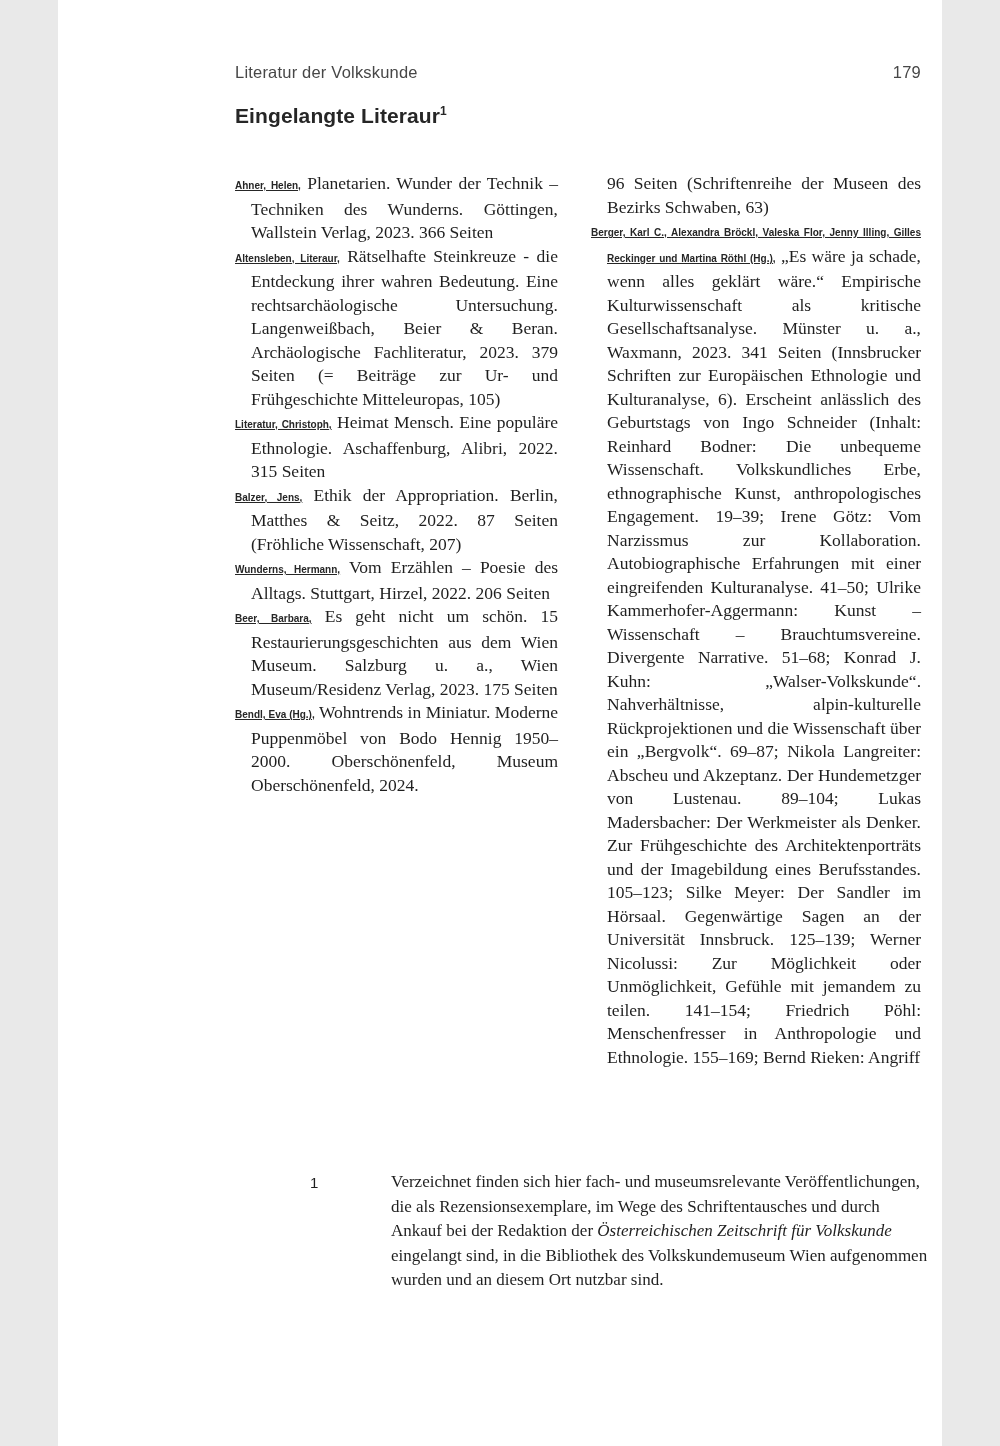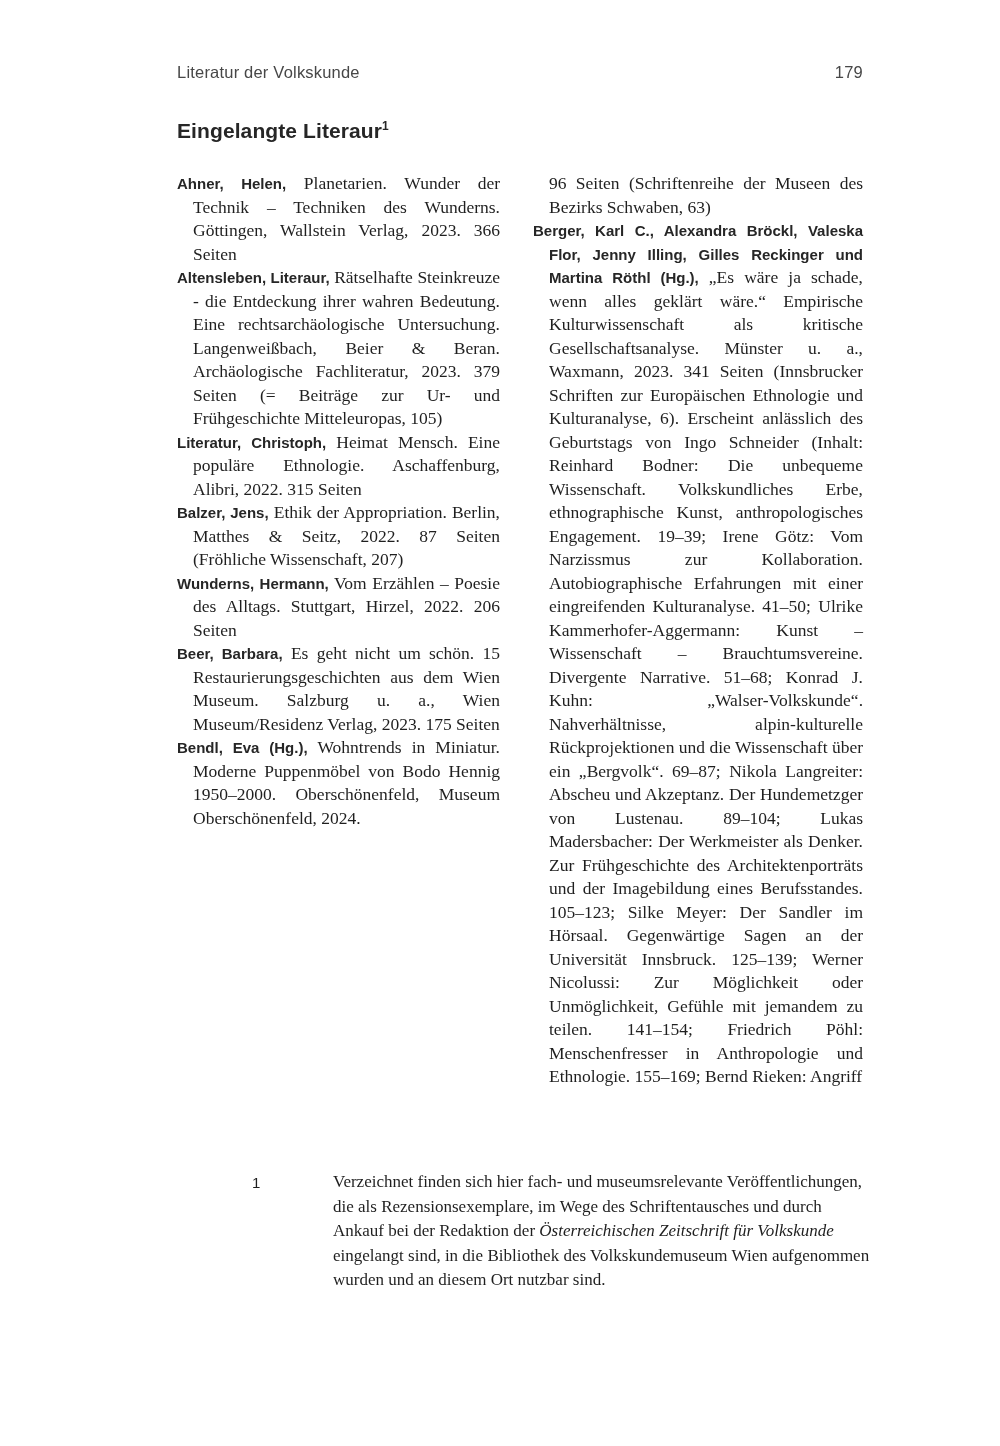--- a/index.html
+++ b/index.html
@@ -1,19 +1,19 @@
 <!DOCTYPE html>
 <html lang="de" style="--page-bg: #ffffff; --body-text: #1f1f1f; --header-text: #474747; --title-text: #262626;"><head>
 <meta charset="utf-8">
 <style>
   * { margin: 0; padding: 0; box-sizing: border-box; }
   html, body { background: #e9e9e9; }
   .page {
     position: relative;
-    width: 1000px;
+    width: 884px;
     height: 1446px;
     margin: 0 auto;
     background: var(--page-bg, #ffffff);
     color: var(--body-text, #1f1f1f);
     font-family: "Liberation Serif", serif;
     overflow: hidden;
   }
   .running-header {
     position: absolute;
     left: 177px;
@@ -22,21 +22,21 @@
     display: flex;
     justify-content: space-between;
     font-family: "Liberation Sans", sans-serif;
     font-size: 16.5px;
     color: var(--header-text, #474747);
     letter-spacing: 0.2px;
   }
   .page-title {
     position: absolute;
     left: 177px;
-    top: 119px;
+    top: 104px;
     font-family: "Liberation Sans", sans-serif;
     font-size: 21px;
     font-weight: 700;
     color: var(--title-text, #262626);
     letter-spacing: 0.1px;
   }
   .page-title .fn-ref {
     font-size: 12px;
     vertical-align: super;
     line-height: 0;
@@ -51,22 +51,23 @@
   .col-left  { left: 177px; width: 323px; }
   .col-right { left: 533px; width: 330px; }
   .entry {
     text-indent: -16px;
     padding-left: 16px;
   }
   .entry.continuation { text-indent: 0; }
   .author {
     font-family: "Liberation Sans", sans-serif;
     font-weight: 700;
-    font-size: 15px;
+    font-size: 10px;
     color: var(--title-text, #262626);
+    text-decoration: underline;
   }
   .footnote {
     position: absolute;
     left: 252px;
     top: 1170px;
     width: 618px;
     display: flex;
     align-items: flex-start;
     font-size: 17px;
     line-height: 24.5px;

